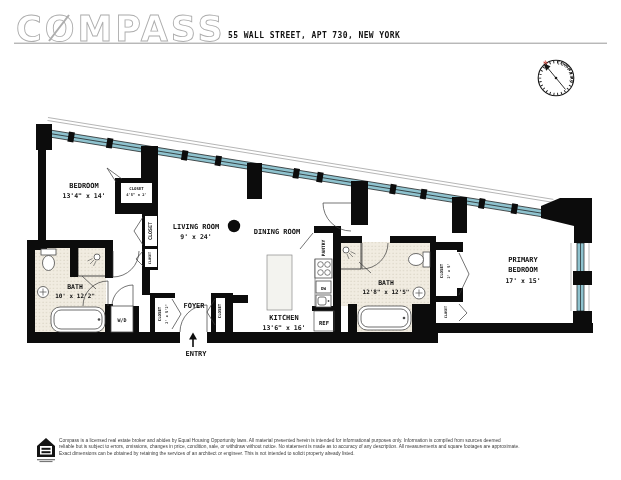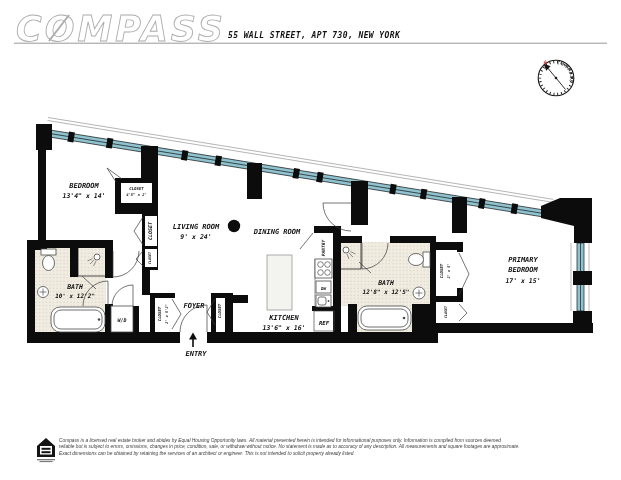--- a/index.html
+++ b/index.html
@@ -1,16 +1,16 @@
 <!DOCTYPE html>
 <html style="--wall: #0c0c0c; --window_glass: #8fc3cf; --bath_floor: #f1ece1; --north_arrow: #c8342a;"><head>
 <meta charset="utf-8">
 <style>
   html,body{margin:0;padding:0;background:#ffffff;}
-  .page{position:relative;width:621px;height:480px;background:#fff;overflow:hidden;font-style:italic;}
+  .page{position:relative;width:621px;height:480px;background:#fff;overflow:hidden;}
   svg{position:absolute;left:0;top:0;}
   text{user-select:none;}
   .mono{font-family:"DejaVu Sans Mono","Liberation Mono",monospace;font-weight:bold;fill:#111;}
   .sans{font-family:"Liberation Sans","DejaVu Sans",sans-serif;}
   .wall{fill:#0c0c0c;}
   .hole{fill:#ffffff;}
   .glass{fill:var(--window_glass,#8fc3cf);stroke:#1a1a1a;stroke-width:0.7;}
   .glassline{stroke:#1a1a1a;stroke-width:0.7;}
   .thin{stroke:#8a8a8a;stroke-width:0.6;fill:none;}
   .fixture{stroke:#4a4a4a;stroke-width:0.8;fill:#ffffff;}

